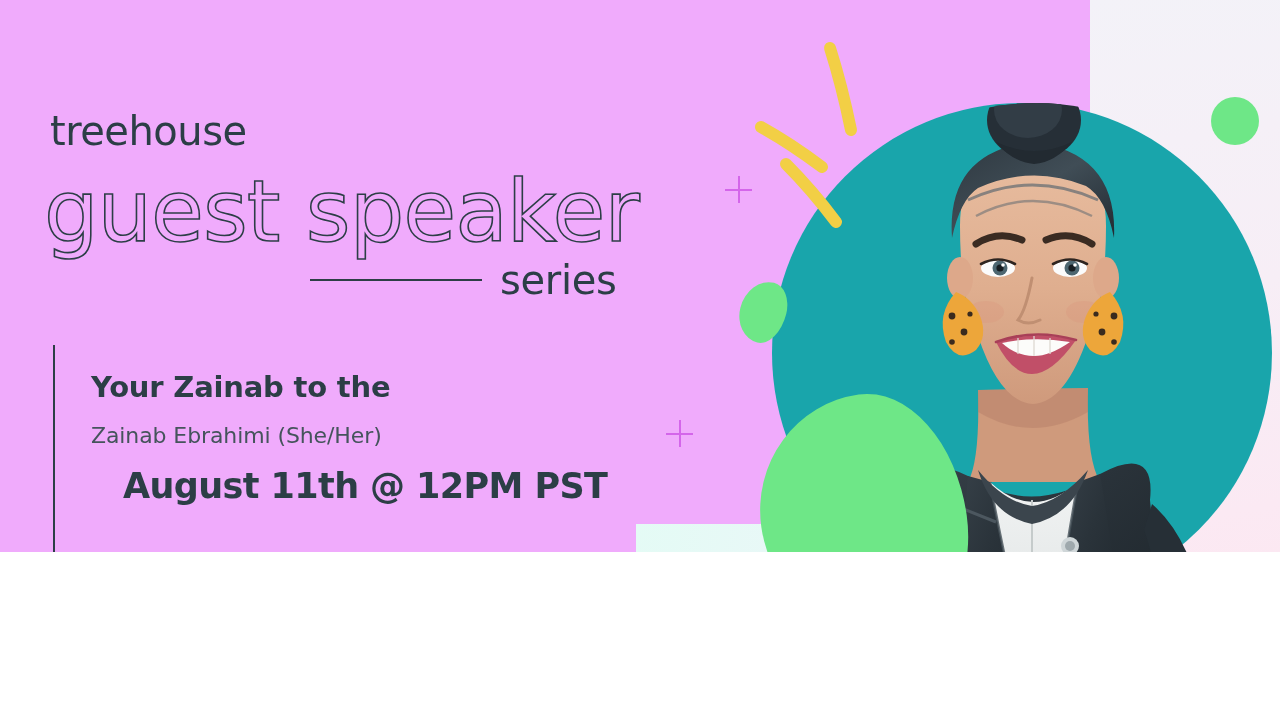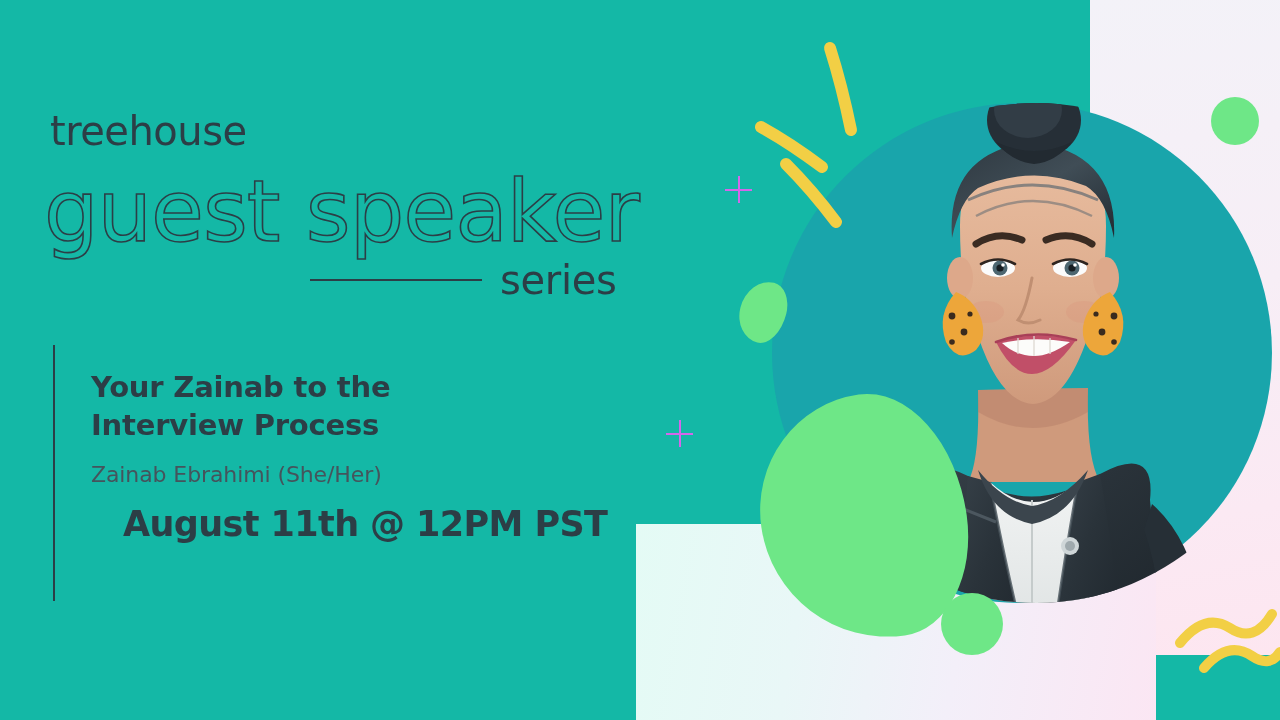--- a/index.html
+++ b/index.html
@@ -3,21 +3,21 @@
 <meta charset="utf-8">
 <title>Treehouse Guest Speaker Series</title>
 <style>
   * { margin:0; padding:0; box-sizing:border-box; }
   html,body { width:1280px; height:720px; overflow:hidden; }
   body {
     background:#ffffff;
     font-family:"DejaVu Sans", sans-serif;
     position:relative;
   }
-  #stage { position:absolute; inset:0; width:1280px; height:720px; overflow:hidden; background:#14b8a6; }
+  #stage { position:absolute; inset:0; width:1280px; height:552px; overflow:hidden; background:#f0abfc; }
 
   
   .panel-right {
     position:absolute; left:1090px; top:0; width:190px; height:655px;
     background:linear-gradient(170deg,#f3f2f8 0%,#f7eef6 45%,#fbe9f3 78%,#fde6f0 100%);
   }
   .panel-bottom {
     position:absolute; left:636px; top:524px; width:520px; height:196px;
     background:linear-gradient(100deg,#e4fbf5 0%,#e9f7f7 32%,#f3eff9 62%,#fbe6f3 100%);
   }
@@ -254,21 +254,20 @@
   <div class="series-row">
     <div class="series-rule"></div>
     <div class="series-word">series</div>
   </div>
 
   <div class="info-rule"></div>
 
   <div class="info-block">
     <div class="talk-title">
       <div>Your Zainab to the</div>
-      <div>Interview Process</div>
     </div>
     <div class="speaker-lines">
       <div>Zainab Ebrahimi (She/Her)</div>
     </div>
     <div class="event-when">August 11th @ 12PM PST</div>
   </div>
 
 </div>
 
 </body></html>

